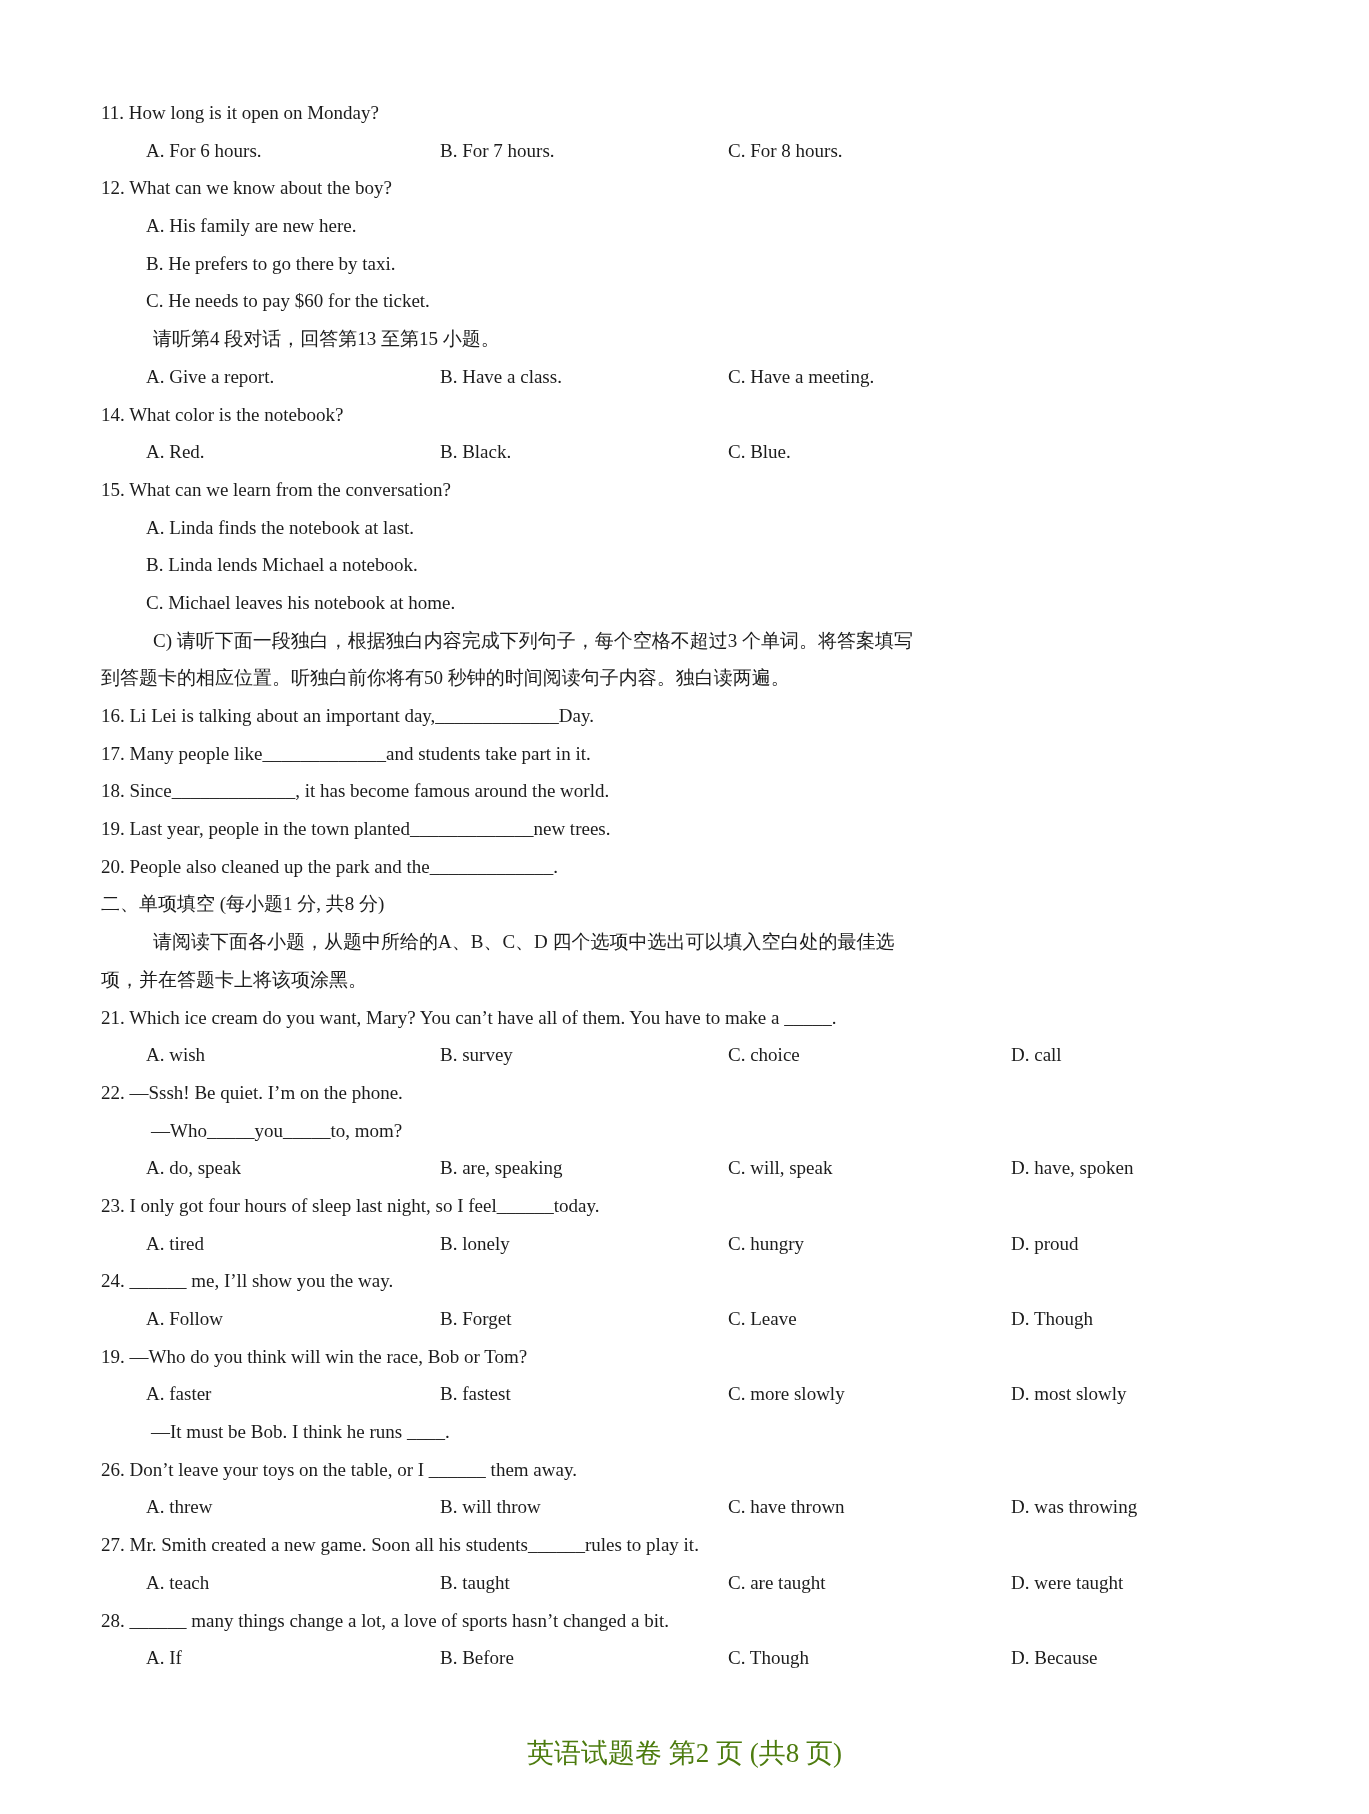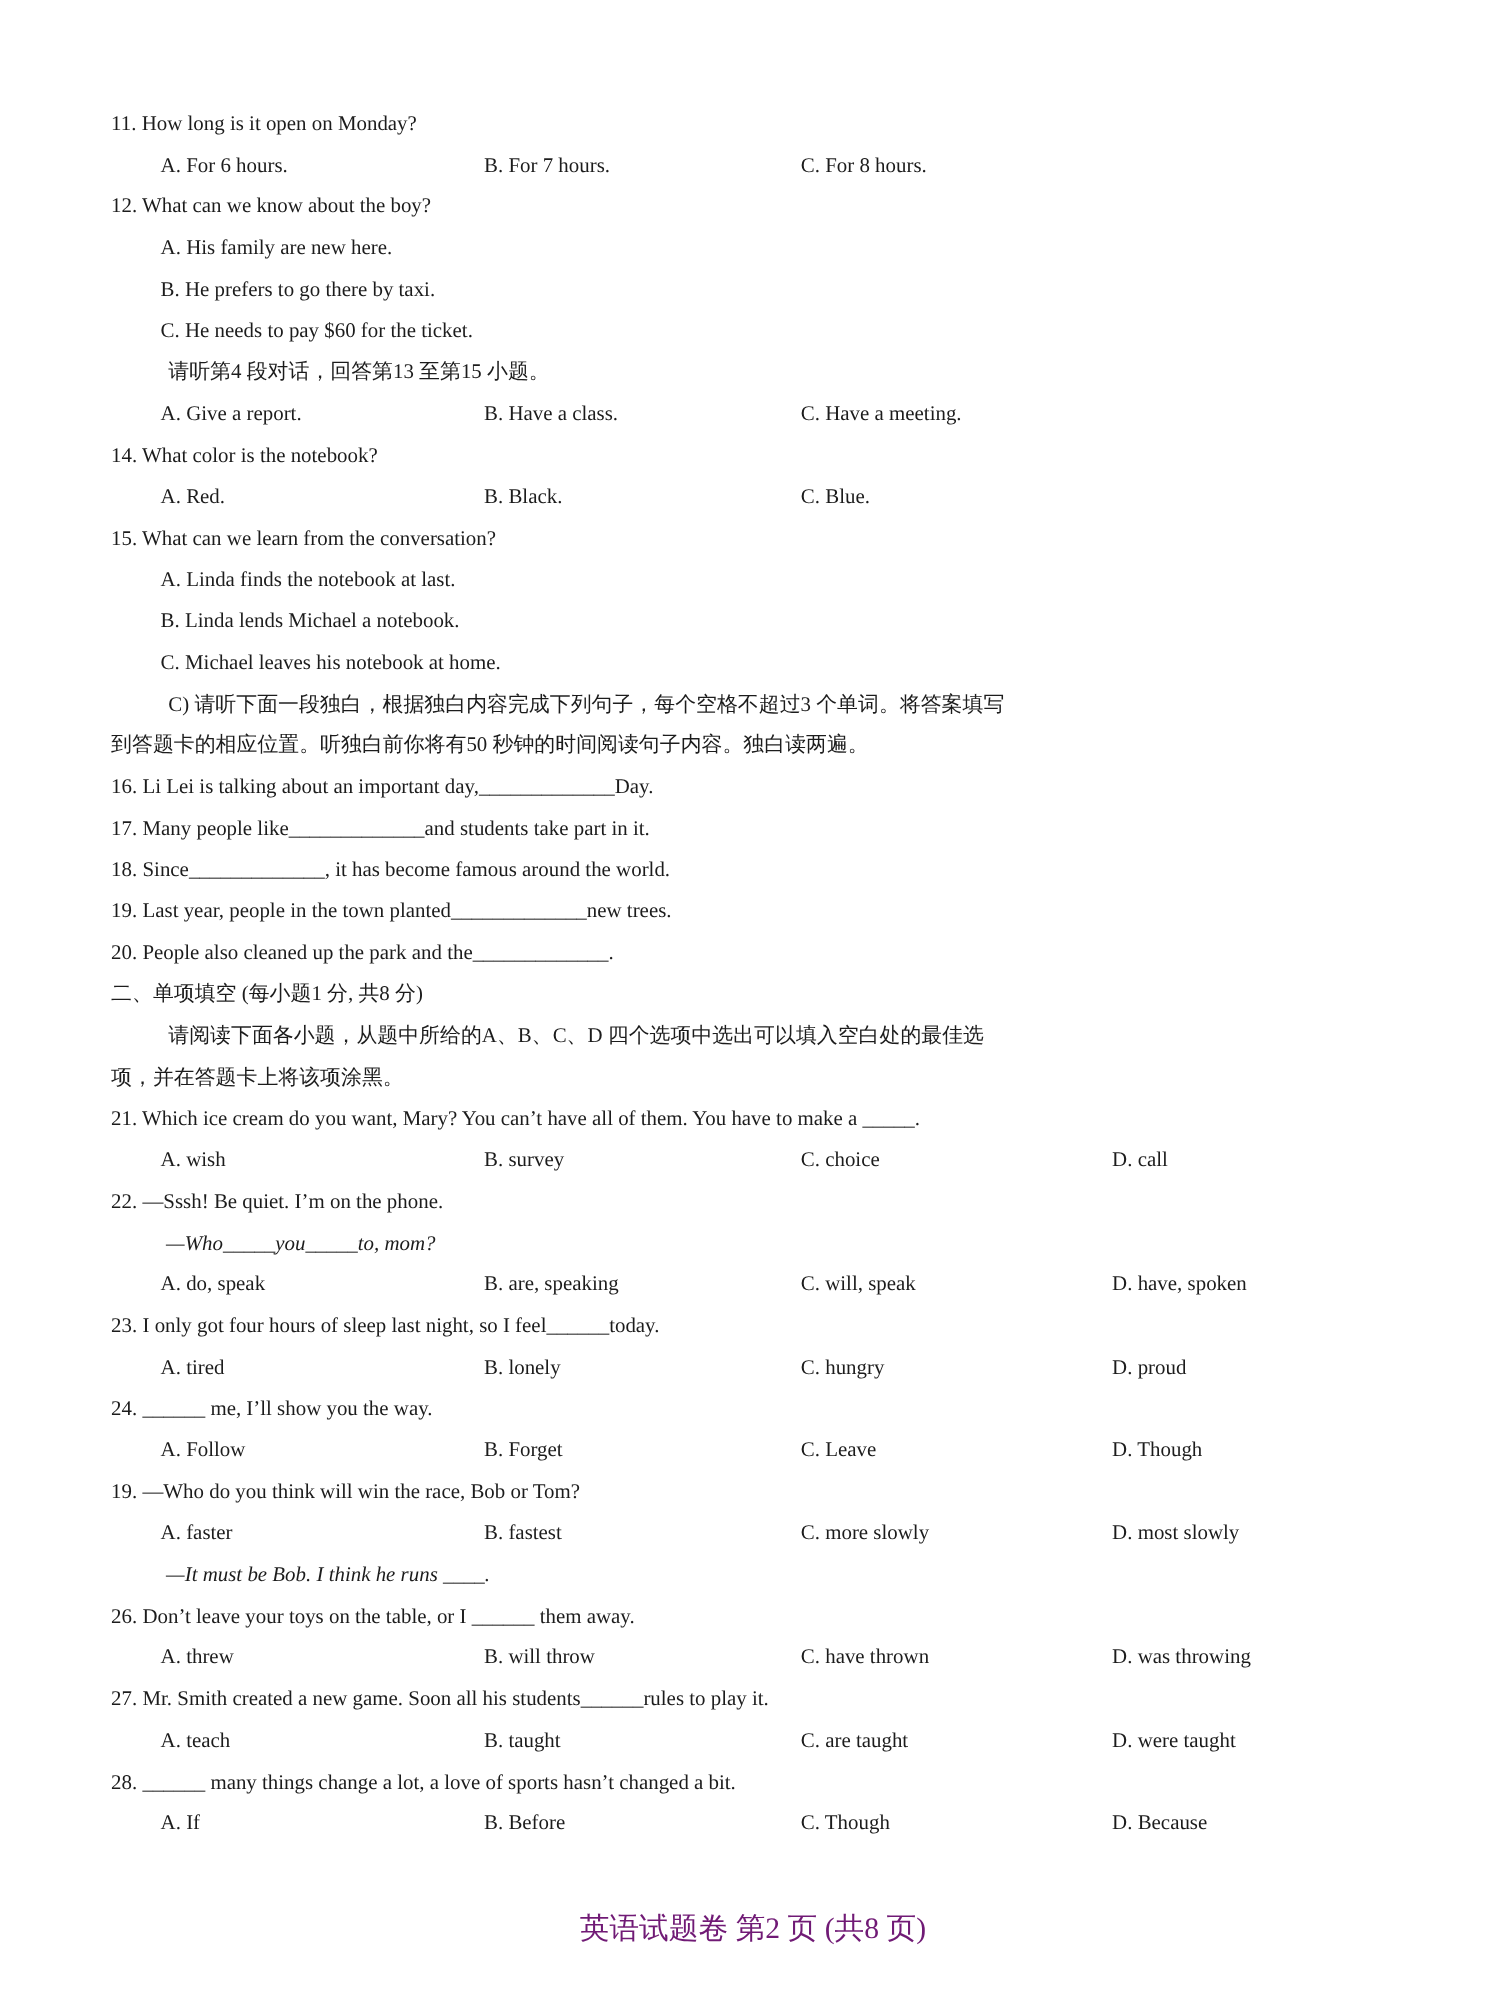--- a/index.html
+++ b/index.html
@@ -37,29 +37,29 @@
   .opts span { position: absolute; top: 0; white-space: pre; }
   .cA { left: 45px; }
   .cB { left: 339px; }
   .cC { left: 627px; }
   .cD { left: 910px; }
   
   .ind-opt { padding-left: 45px; }
   
   .ind-para { padding-left: 52px; }
   
-  .ind-dlg { padding-left: 50px; font-style: italic; }
+  .ind-dlg { padding-left: 50px; }
   .footer {
     position: absolute;
     top: 1735px;
     left: 0;
     width: 100%;
     text-align: center;
     font-size: 27px;
-    color: #701a75;
+    color: #4d7c0f;
   }
 </style>
 </head>
 <body>
 
 <main class="page">
   <div class="content">
 
     <div class="line">11. How long is it open on Monday?</div>
     <div class="line opts">

